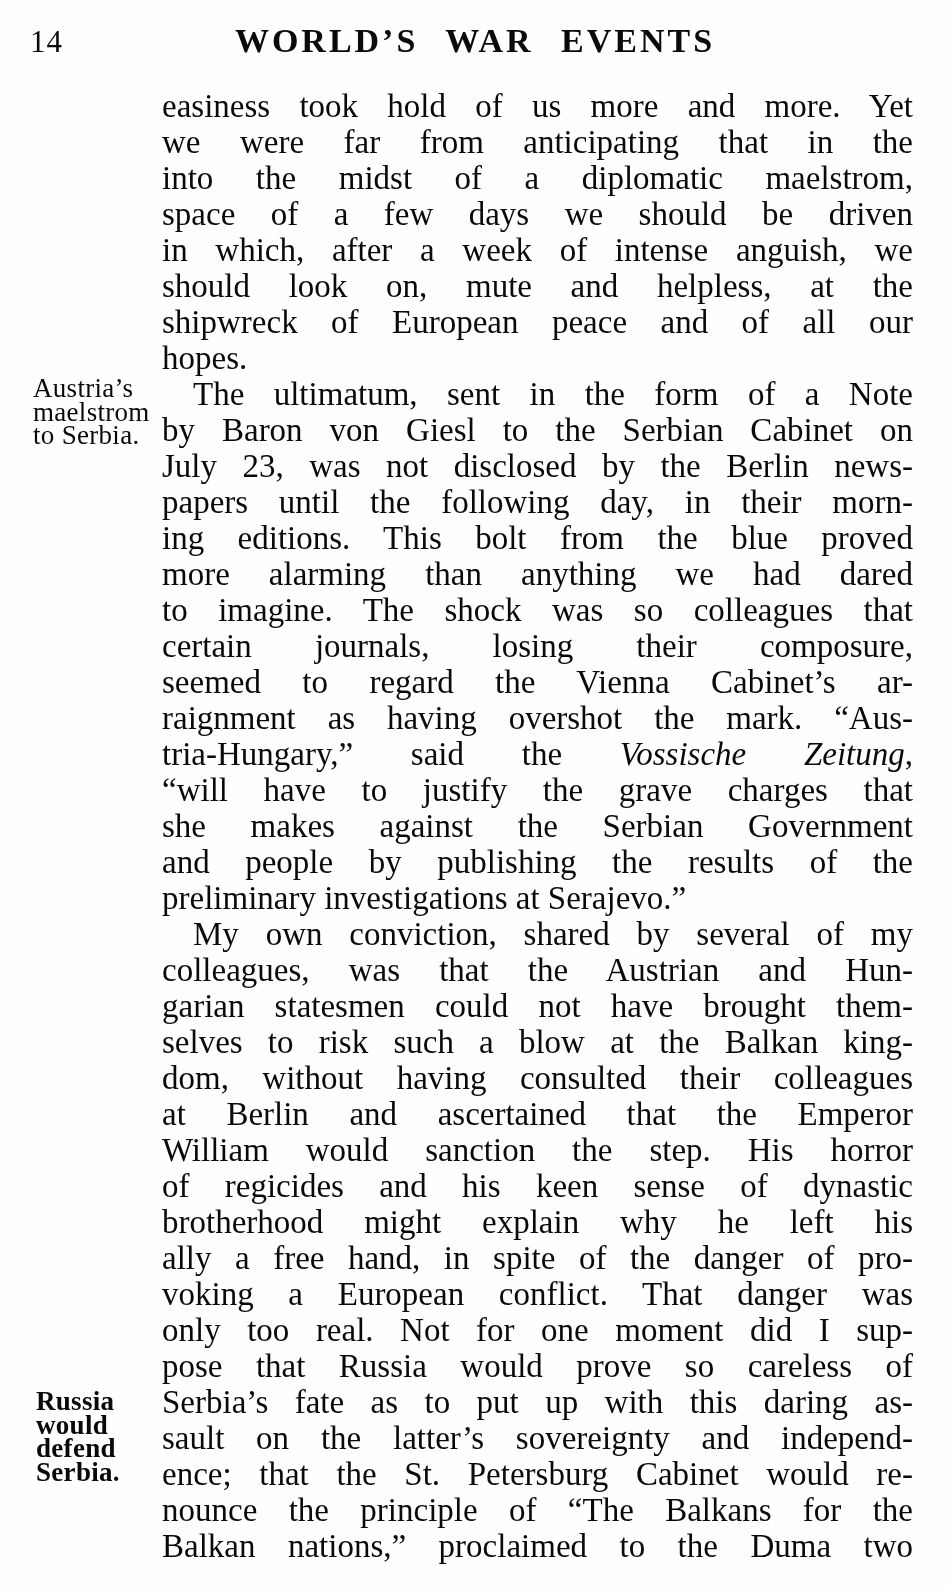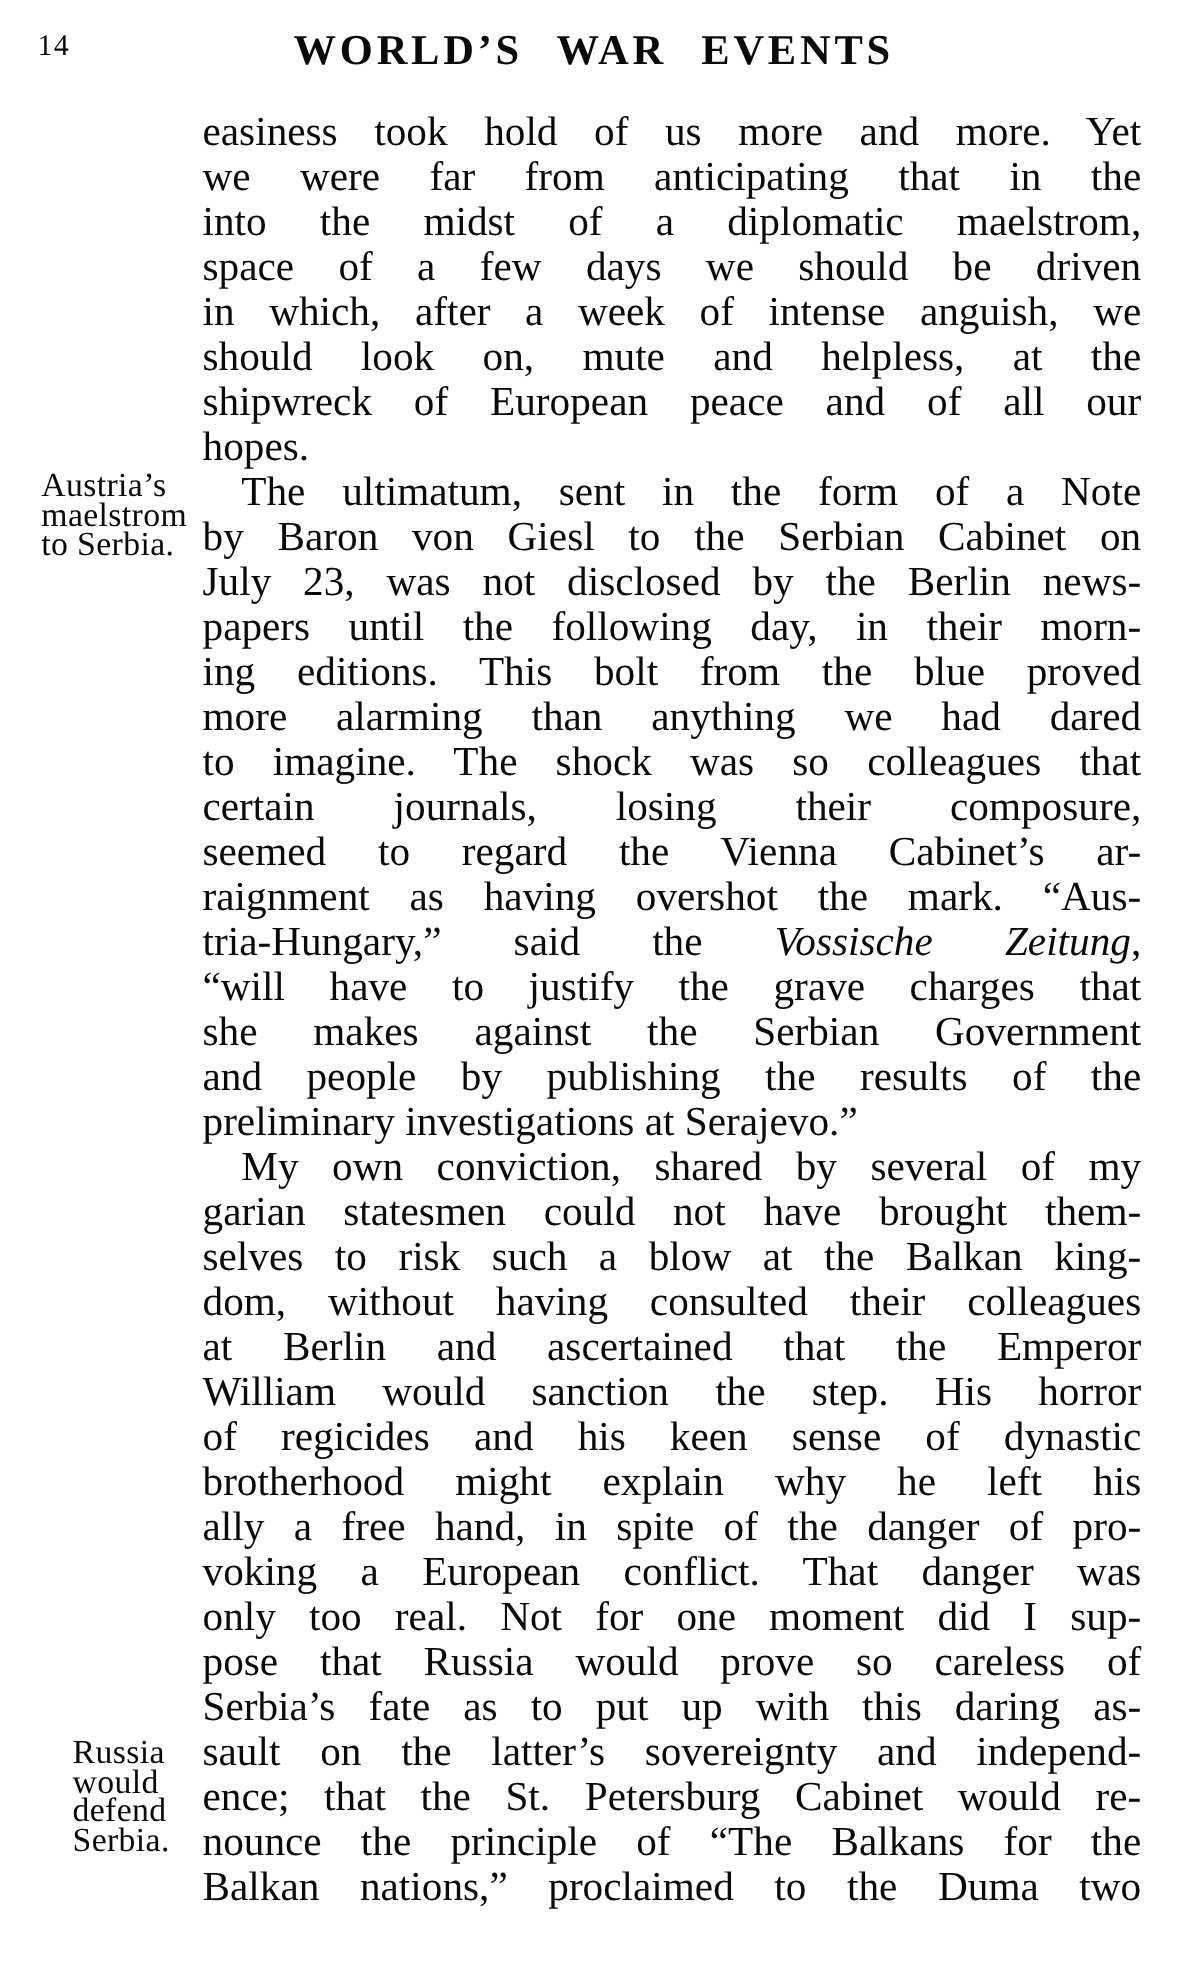--- a/index.html
+++ b/index.html
@@ -14,21 +14,21 @@
     background: #fefefe;
     color: #0a0a0a;
     font-family: "Liberation Serif", "DejaVu Serif", serif;
     overflow: hidden;
   }
   
   .page-number {
     position: absolute;
     left: 30px;
     top: 24px;
-    font-size: 24px;
+    font-size: 31px;
     letter-spacing: 1px;
   }
   .running-head {
     position: absolute;
     left: 0;
     top: 22px;
     width: 950px;
     text-align: center;
     font-size: 34px;
     font-weight: bold;
@@ -38,21 +38,21 @@
   }
   
   .margin-note {
     position: absolute;
     width: 135px;
     font-size: 27px;
     line-height: 23.5px;
     letter-spacing: 0.3px;
   }
   .margin-note.note-austria { left: 33px; top: 377px; }
-  .margin-note.note-russia  { left: 58px; top: 1390px; }
+  .margin-note.note-russia  { left: 36px; top: 1390px; font-weight: bold; }
   .margin-note .note-line { white-space: nowrap; }
   
   .body-text {
     position: absolute;
     left: 162px;
     top: 88px;
     width: 751px;
     font-size: 33px;
     line-height: 36px;
   }
@@ -112,20 +112,21 @@
       <div class="line"><span>to imagine.  The shock was so colleagues that</span></div>
       <div class="line"><span>certain journals, losing their composure,</span></div>
       <div class="line"><span>seemed to regard the Vienna Cabinet’s ar-</span></div>
       <div class="line"><span>raignment as having overshot the mark.  “Aus-</span></div>
       <div class="line"><span>tria-Hungary,” said the </span><span class="italic">Vossische Zeitung</span><span>,</span></div>
       <div class="line"><span>“will have to justify the grave charges that</span></div>
       <div class="line"><span>she makes against the Serbian Government</span></div>
       <div class="line"><span>and people by publishing the results of the</span></div>
       <div class="line end"><span>preliminary investigations at Serajevo.”</span></div>
       <div class="line indent"><span>My own conviction, shared by several of my</span></div>
+      <div class="line"><span>colleagues, was that the Austrian and Hun-</span></div>
       <div class="line"><span>garian statesmen could not have brought them-</span></div>
       <div class="line"><span>selves to risk such a blow at the Balkan king-</span></div>
       <div class="line"><span>dom, without having consulted their colleagues</span></div>
       <div class="line"><span>at Berlin and ascertained that the Emperor</span></div>
       <div class="line"><span>William would sanction the step.  His horror</span></div>
       <div class="line"><span>of regicides and his keen sense of dynastic</span></div>
       <div class="line"><span>brotherhood might explain why he left his</span></div>
       <div class="line"><span>ally a free hand, in spite of the danger of pro-</span></div>
       <div class="line"><span>voking a European conflict.  That danger was</span></div>
       <div class="line"><span>only too real.  Not for one moment did I sup-</span></div>

